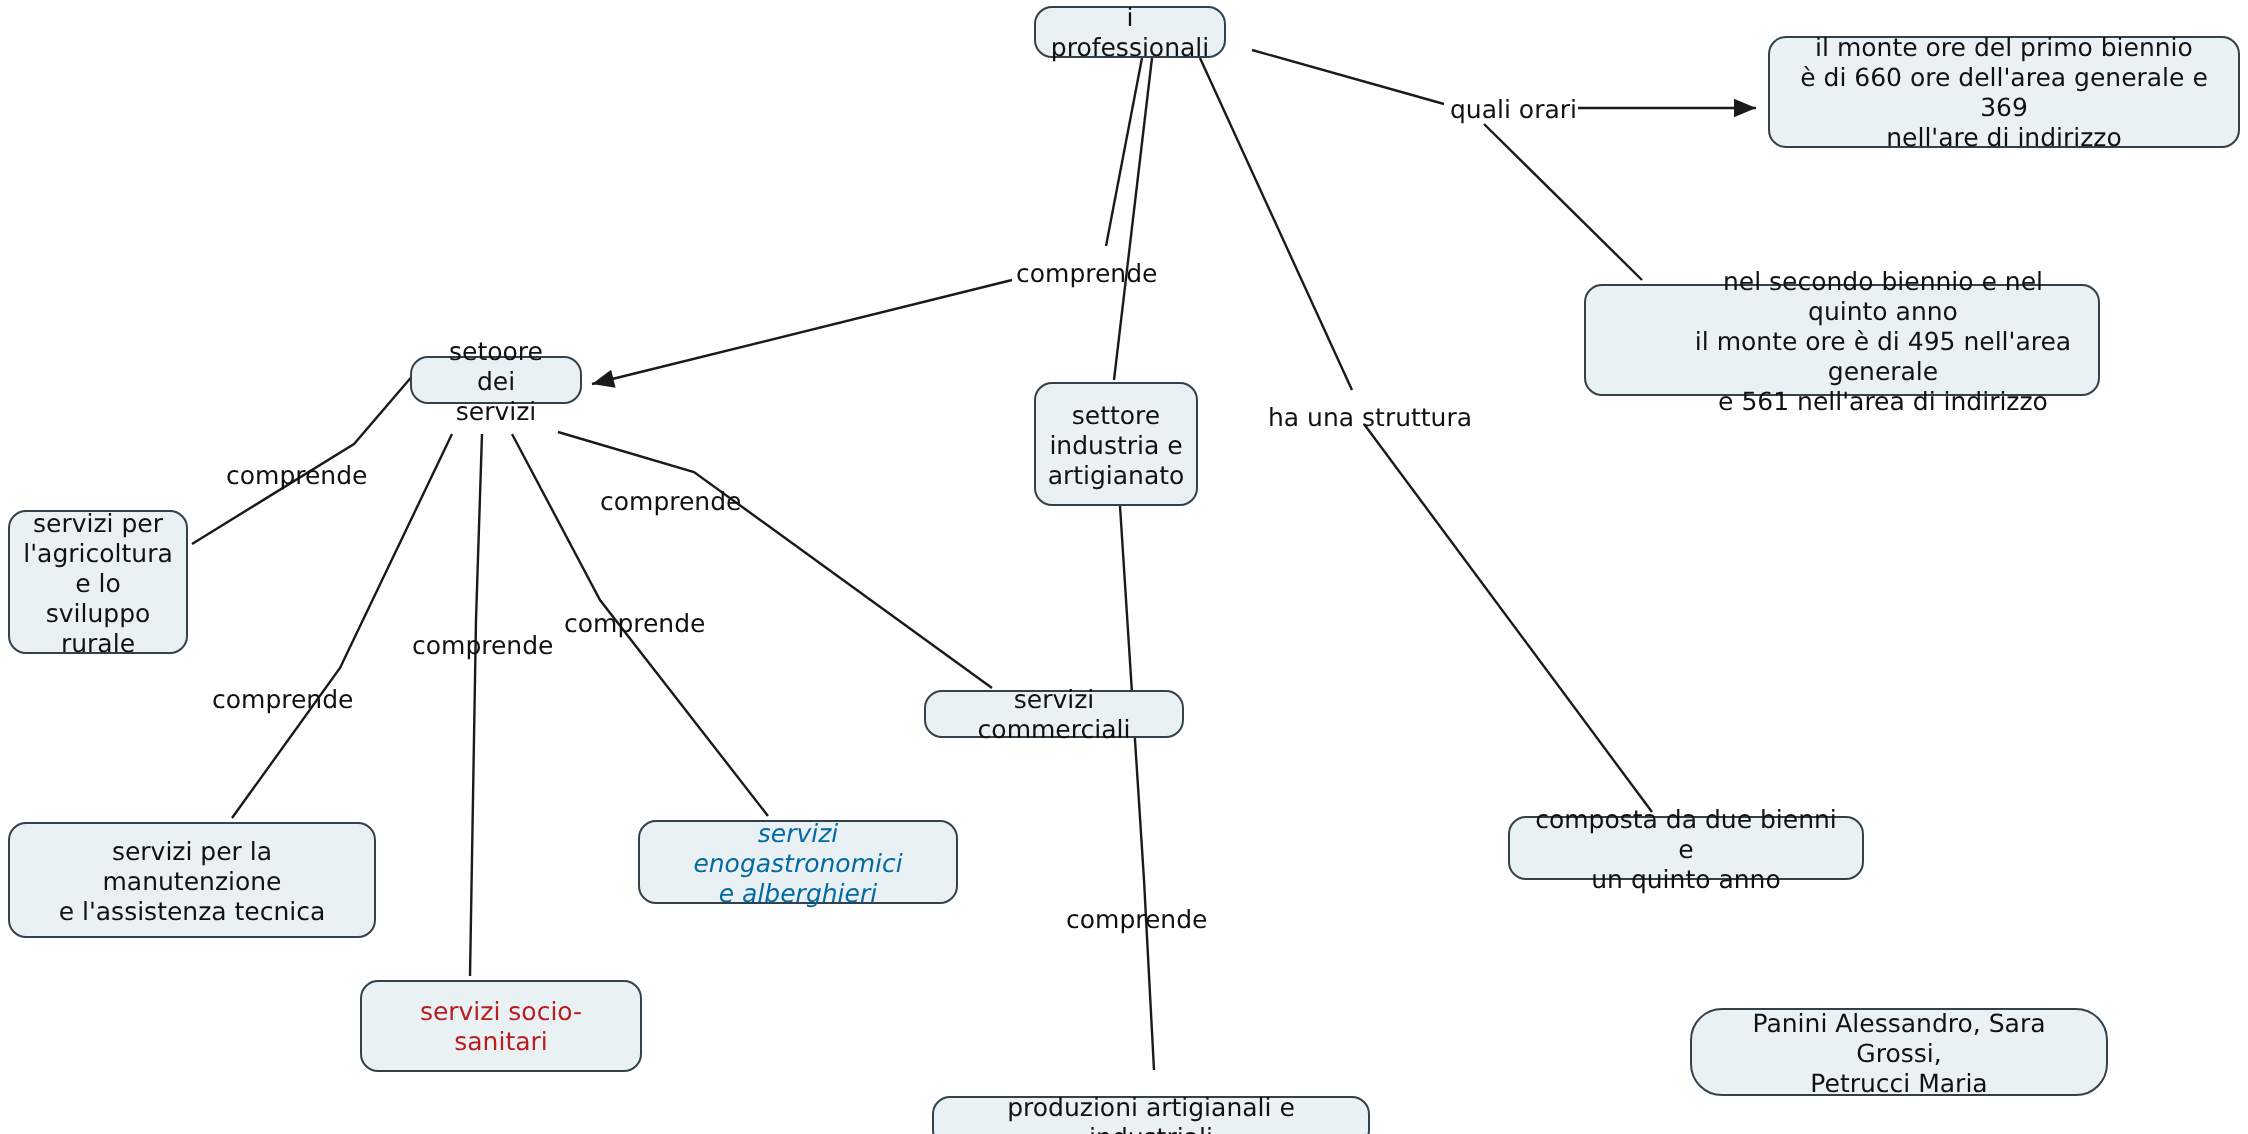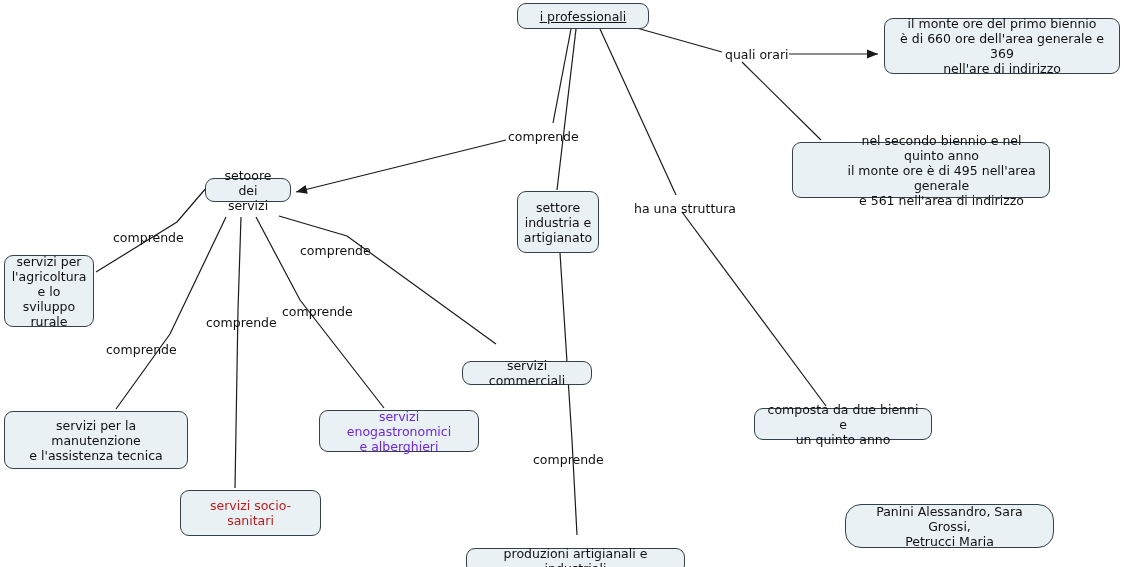--- a/index.html
+++ b/index.html
@@ -77,45 +77,45 @@
         <polyline class="edge-line" points="742,62 821,140" stroke="#1a1a1a"></polyline>
         <polyline class="edge-line" points="213,180 177,222 96,272" stroke="#1a1a1a"></polyline>
         <polyline class="edge-line" points="226,217 170,334 116,409" stroke="#1a1a1a"></polyline>
         <polyline class="edge-line" points="241,217 238,310 235,488" stroke="#1a1a1a"></polyline>
         <polyline class="edge-line" points="256,217 300,300 384,408" stroke="#1a1a1a"></polyline>
         <polyline class="edge-line" points="279,216 347,236 496,344" stroke="#1a1a1a"></polyline>
         <polyline class="edge-line" points="560,253 572,440 577,535" stroke="#1a1a1a"></polyline>
       </g>
   </svg>
   <div id="node-layer">
-      <div class="node" style="left: 517px; top: 3px; width: 132px; height: 26px; background: rgb(233, 241, 245); border-color: rgb(53, 65, 74); color: rgb(17, 17, 17); text-decoration: underline;">
+      <div class="node" style="left: 517px; top: 3px; width: 96px; height: 26px; background: rgb(233, 241, 245); border-color: rgb(53, 65, 74); color: rgb(17, 17, 17);">
         <span class="node-text">i professionali</span>
       </div>
       <div class="node" style="left: 205px; top: 178px; width: 86px; height: 24px; background: rgb(233, 241, 245); border-color: rgb(53, 65, 74); color: rgb(17, 17, 17);">
         <span class="node-text">setoore dei
 servizi</span>
       </div>
       <div class="node" style="left: 4px; top: 255px; width: 90px; height: 72px; background: rgb(233, 241, 245); border-color: rgb(53, 65, 74); color: rgb(17, 17, 17); align-items: center;">
         <span class="node-text">servizi per
 l'agricoltura
 e lo sviluppo
 rurale</span>
       </div>
       <div class="node" style="left: 4px; top: 411px; width: 184px; height: 58px; background: rgb(233, 241, 245); border-color: rgb(53, 65, 74); color: rgb(17, 17, 17);">
         <span class="node-text">servizi per la manutenzione
 e l'assistenza tecnica</span>
       </div>
       <div class="node" style="left: 163px; top: 490px; width: 141px; height: 46px; background: rgb(233, 241, 245); border-color: rgb(53, 65, 74); color: #b91c1c; margin-left: 17px;">
         <span class="node-text">servizi socio-sanitari</span>
       </div>
-      <div class="node" style="left: 319px; top: 410px; width: 160px; height: 42px; background: rgb(233, 241, 245); border-color: rgb(53, 65, 74); color: #6d28d9;">
+      <div class="node" style="left: 319px; top: 410px; width: 160px; height: 42px; background: rgb(233, 241, 245); border-color: rgb(53, 65, 74); color: #0369a1; font-style: italic;">
         <span class="node-text">servizi enogastronomici
 e alberghieri</span>
       </div>
-      <div class="node" style="left: 462px; top: 345px; width: 130px; height: 24px; background: rgb(233, 241, 245); border-color: rgb(53, 65, 74); color: rgb(17, 17, 17); margin-top: 16px;">
+      <div class="node" style="left: 462px; top: 345px; width: 130px; height: 24px; background: rgb(233, 241, 245); border-color: rgb(53, 65, 74); color: rgb(17, 17, 17);">
         <span class="node-text">servizi commerciali</span>
       </div>
       <div class="node" style="left: 517px; top: 191px; width: 82px; height: 62px; background: rgb(233, 241, 245); border-color: rgb(53, 65, 74); color: rgb(17, 17, 17);">
         <span class="node-text">settore
 industria e
 artigianato</span>
       </div>
       <div class="node" style="left: 466px; top: 536px; width: 219px; height: 26px; background: rgb(233, 241, 245); border-color: rgb(53, 65, 74); color: rgb(17, 17, 17); margin-top: 12px;">
         <span class="node-text">produzioni artigianali e industriali</span>
       </div>

